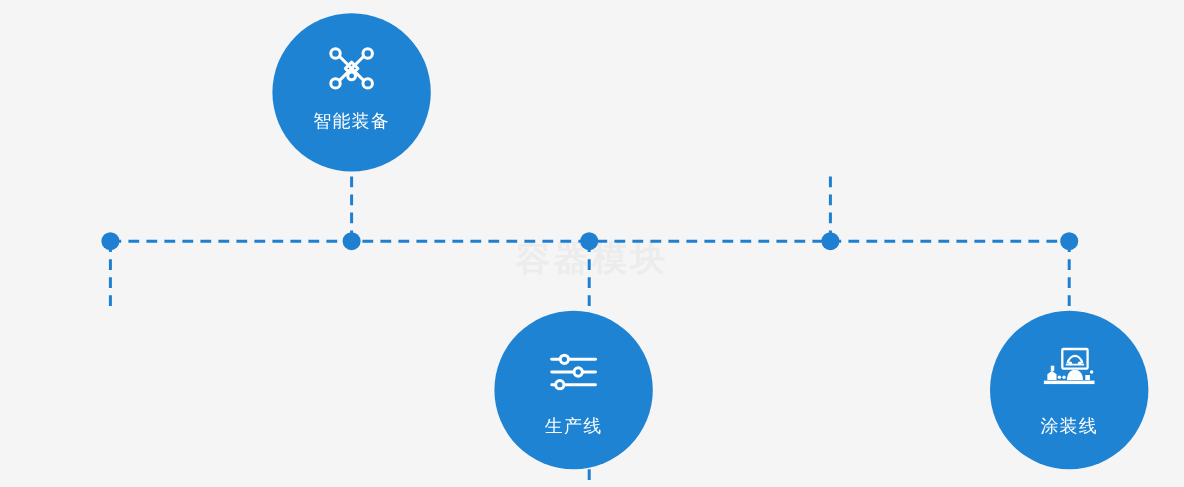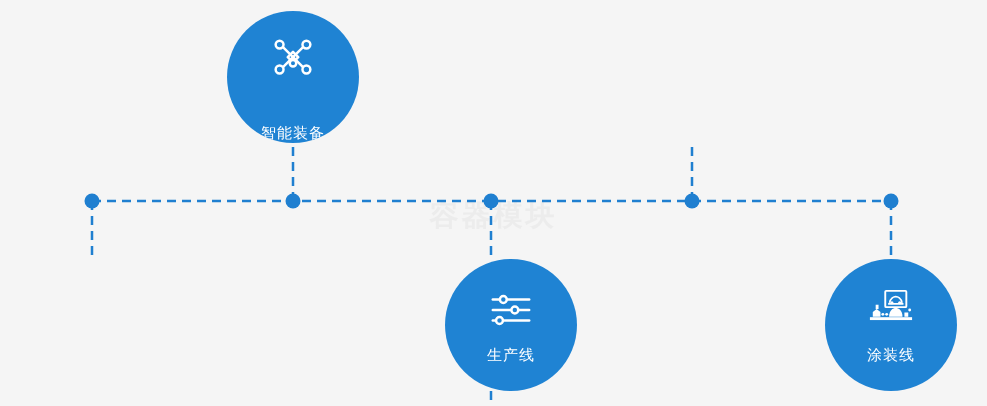--- a/index.html
+++ b/index.html
@@ -101,39 +101,39 @@
 
     <line x1="491" y1="391" x2="491" y2="406" stroke="#1f7fd0" stroke-width="2.5" stroke-dasharray="9 6"></line>
 
     <circle cx="92" cy="201" r="7.5" fill="#1f7fd0"></circle>
     <circle cx="293" cy="201" r="7.5" fill="#1f7fd0"></circle>
     <circle cx="491" cy="201" r="7.5" fill="#1f7fd0"></circle>
     <circle cx="692" cy="201" r="7.5" fill="#1f7fd0"></circle>
     <circle cx="891" cy="201" r="7.5" fill="#1f7fd0"></circle>
   </svg>
 
-  <div class="node" style="left:227px; top:11px;justify-content:space-between;">
+  <div class="node" style="left:227px; top:11px;">
     <span class="node-icon">
       <svg viewBox="0 0 48 48" fill="none" stroke="#ffffff" stroke-width="2.6" stroke-linecap="round" stroke-linejoin="round">
         <line x1="12.5" y1="11.5" x2="35.5" y2="34.5"></line>
         <line x1="35.5" y1="11.5" x2="12.5" y2="34.5"></line>
         <path d="M24 17.5 L29.5 23 L24 28.5 L18.5 23 Z" fill="none"></path>
         <circle cx="10" cy="10" r="4.1" fill="#1f83d3"></circle>
         <circle cx="38" cy="10" r="4.1" fill="#1f83d3"></circle>
         <circle cx="10" cy="36" r="4.1" fill="#1f83d3"></circle>
         <circle cx="38" cy="36" r="4.1" fill="#1f83d3"></circle>
         <circle cx="24" cy="29.5" r="3.4" fill="#1f83d3"></circle>
       </svg>
     </span>
     <span class="node-label">智能装备</span>
   </div>
 
 
 
-  <div class="node bottom" style="left:445px; top:259px;">
+  <div class="node bottom" style="left:412px; top:259px;">
     <span class="node-icon">
       <svg viewBox="0 0 48 48" fill="none" stroke="#ffffff" stroke-width="2.6" stroke-linecap="round">
         <line x1="5" y1="13" x2="43" y2="13"></line>
         <line x1="5" y1="24" x2="43" y2="24"></line>
         <line x1="5" y1="35" x2="43" y2="35"></line>
         <circle cx="16" cy="13" r="3.6" fill="#1f83d3"></circle>
         <circle cx="28" cy="24" r="3.6" fill="#1f83d3"></circle>
         <circle cx="12" cy="35" r="3.6" fill="#1f83d3"></circle>
       </svg>
     </span>

